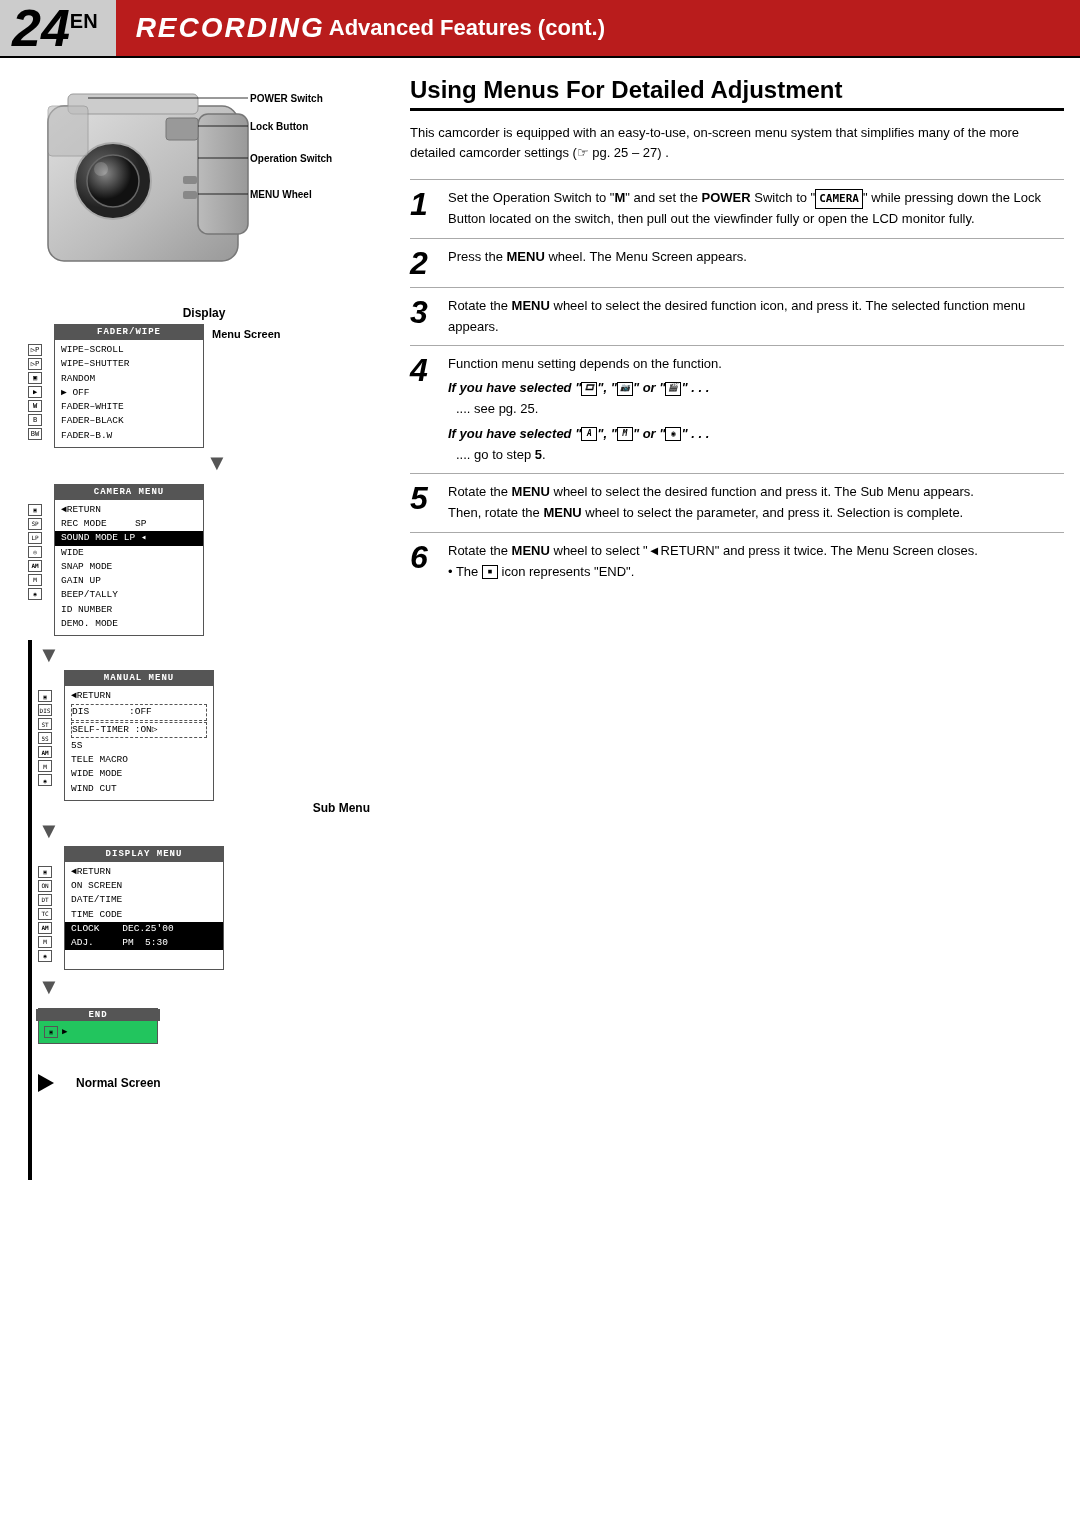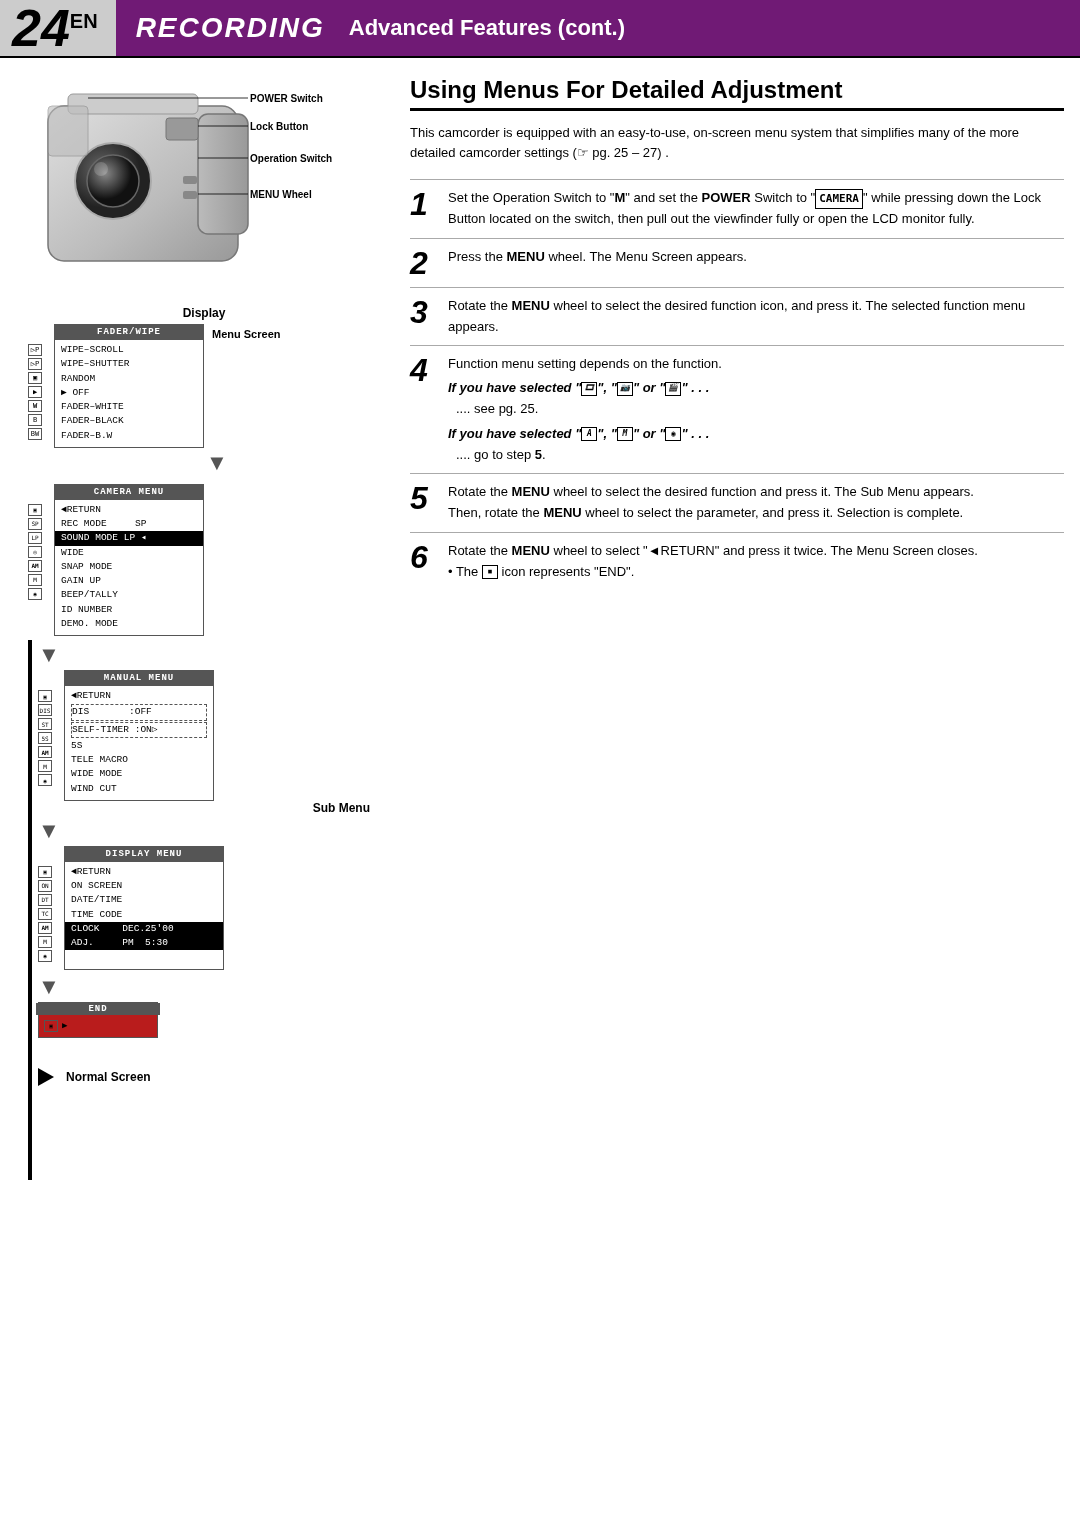--- a/index.html
+++ b/index.html
@@ -36,25 +36,24 @@
       color: #000;
     }
     .page-number-en {
       font-size: 20px;
       font-weight: bold;
       font-style: normal;
       vertical-align: super;
     }
     .header-title-block {
       flex: 1;
-      background: #701a75;
+      background: #b91c1c;
       display: flex;
       align-items: center;
       padding-left: 20px;
-      gap: 20px;
     }
     .header-recording {
       font-size: 28px;
       font-weight: bold;
       font-style: italic;
       color: #fff;
       letter-spacing: 2px;
     }
     .header-subtitle {
       font-size: 22px;
@@ -130,27 +129,28 @@
     }
 
     .arrow-down {
       text-align: center;
       font-size: 22px;
       color: #555;
       margin: 2px 0;
     }
 
     .end-screen {
-      background: #b91c1c;
+      background: #22c55e;
       border: 1.5px solid #555;
       padding: 3px 5px;
       font-family: 'Courier New', monospace;
       font-size: 9.5px;
       display: inline-block;
       min-width: 120px;
+      margin-top: 6px;
     }
     .end-screen .screen-title {
       background: #555;
       color: #fff;
       text-align: center;
       font-size: 9px;
       font-weight: bold;
       margin: -3px -8px 3px -8px;
       padding: 1px 4px;
       letter-spacing: 1px;
@@ -452,21 +452,21 @@
         
         <div class="end-screen">
           <div class="screen-title">END</div>
           <div style="display:flex; gap:4px; padding:2px 0;">
             <div style="border:1px solid #555; width:14px; height:12px; font-size:6px; display:flex; align-items:center; justify-content:center; font-family:monospace;">▣</div>
             <span style="font-size:9px;">▶</span>
           </div>
         </div>
 
         
-        <div style="display:flex; align-items:center; margin-top:30px; gap:6px;">
+        <div style="display:flex; align-items:center; margin-top:30px; gap:16px;">
           <div class="arrow-filled"></div>
           <span class="normal-screen-label">Normal Screen</span>
         </div>
 
       </div>
     </div>
 
   </div>
 
   <div class="right-column">

